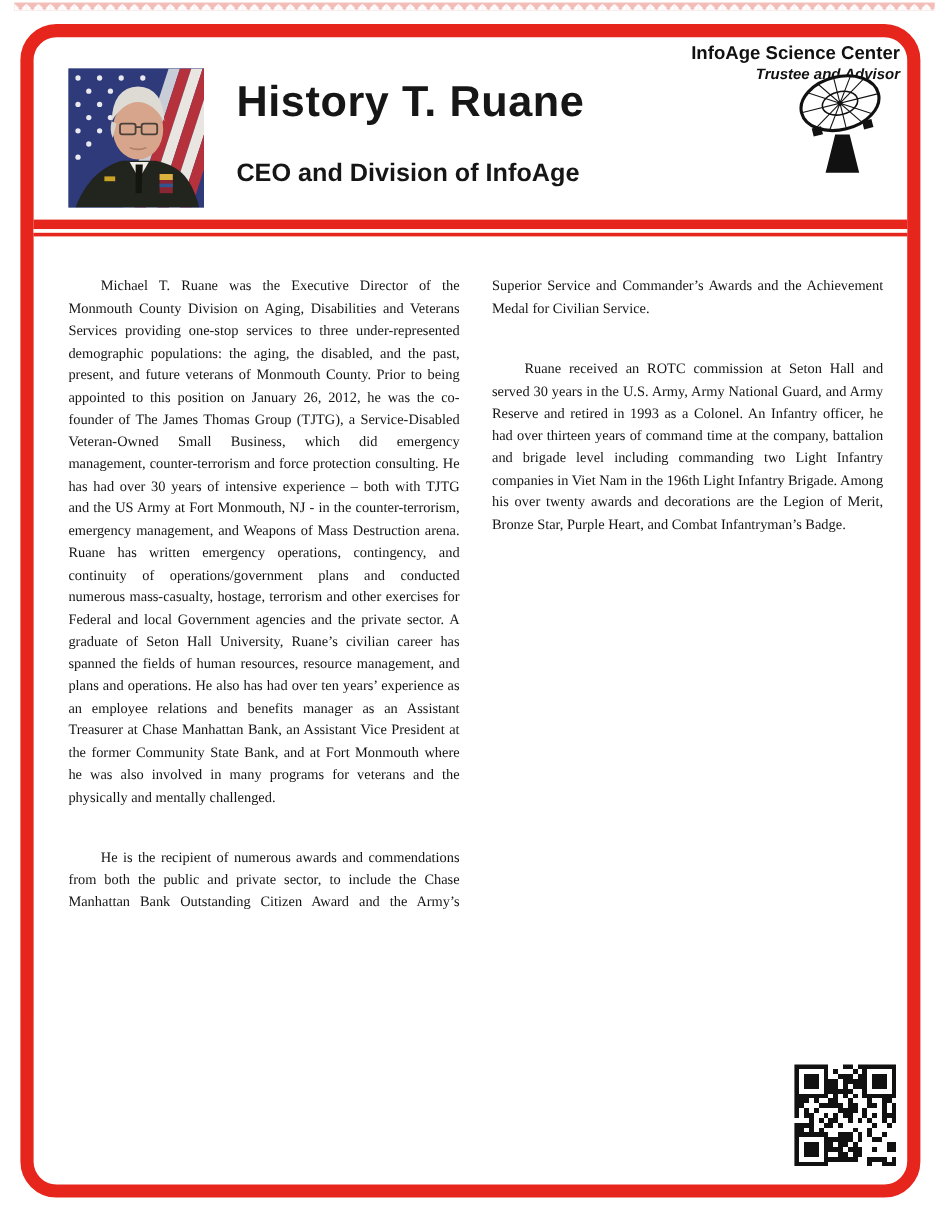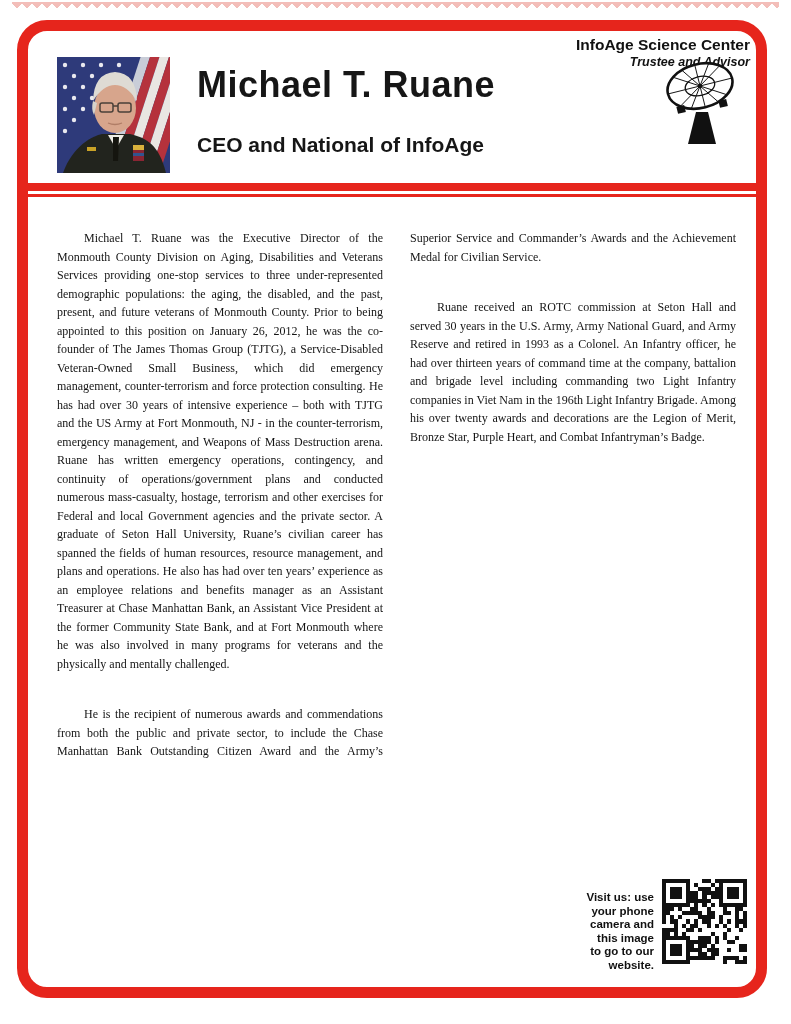--- a/index.html
+++ b/index.html
@@ -146,22 +146,22 @@
       <path d="M36,44 Q34,52 37,58 L40,46 Z" fill="#d6d3cb"></path>
 
       <rect x="43" y="46" width="13" height="9" rx="2" fill="none" stroke="#4a4038" stroke-width="1.5"></rect>
       <rect x="61" y="46" width="13" height="9" rx="2" fill="none" stroke="#4a4038" stroke-width="1.5"></rect>
       <line x1="56" y1="49" x2="61" y2="49" stroke="#4a4038" stroke-width="1.5"></line>
 
       <path d="M51,66 Q58,69 65,66" fill="none" stroke="#b07d66" stroke-width="1.3"></path>
     </svg>
   </div>
 
-  <div class="person-name">Michael T. Ruane</div>
-  <div class="person-title">CEO and National of InfoAge</div>
+  <div class="person-name">History T. Ruane</div>
+  <div class="person-title">CEO and Division of InfoAge</div>
 
   <div class="org-block">
     <div class="org-name">InfoAge Science Center</div>
     <div class="org-subtitle">Trustee and Advisor</div>
   </div>
 
   <div class="dish-icon">
     <svg viewBox="0 0 74 90">
       <g transform="rotate(-14 35 30)">
         <ellipse cx="35" cy="30" rx="33" ry="22" fill="#ffffff" stroke="#111" stroke-width="2.6"></ellipse>
@@ -188,28 +188,20 @@
     <div class="line"></div>
   </div>
 
   <div class="article">
     <p>Michael T. Ruane was the Executive Director of the Monmouth County Division on Aging, Disabilities and Veterans Services providing one-stop services to three under-represented demographic populations: the aging, the disabled, and the past, present, and future veterans of Monmouth County. Prior to being appointed to this position on January 26, 2012, he was the co-founder of The James Thomas Group (TJTG), a Service-Disabled Veteran-Owned Small Business, which did emergency management, counter-terrorism and force protection consulting. He has had over 30 years of intensive experience – both with TJTG and the US Army at Fort Monmouth, NJ - in the counter-terrorism, emergency management, and Weapons of Mass Destruction arena. Ruane has written emergency operations, contingency, and continuity of operations/government plans and conducted numerous mass-casualty, hostage, terrorism and other exercises for Federal and local Government agencies and the private sector. A graduate of Seton Hall University, Ruane’s civilian career has spanned the fields of human resources, resource management, and plans and operations. He also has had over ten years’ experience as an employee relations and benefits manager as an Assistant Treasurer at Chase Manhattan Bank, an Assistant Vice President at the former Community State Bank, and at Fort Monmouth where he was also involved in many programs for veterans and the physically and mentally challenged.</p>
     <p>He is the recipient of numerous awards and commendations from both the public and private sector, to include the Chase Manhattan Bank Outstanding Citizen Award and the Army’s Superior Service and Commander’s Awards and the Achievement Medal for Civilian Service.</p>
     <p>Ruane received an ROTC commission at Seton Hall and served 30 years in the U.S. Army, Army National Guard, and Army Reserve and retired in 1993 as a Colonel. An Infantry officer, he had over thirteen years of command time at the company, battalion and brigade level including commanding two Light Infantry companies in Viet Nam in the 196th Light Infantry Brigade. Among his over twenty awards and decorations are the Legion of Merit, Bronze Star, Purple Heart, and Combat Infantryman’s Badge.</p>
   </div>
 
   <div class="qr-area">
-    <div class="qr-caption">
-      <span>Visit us: use</span>
-      <span>your phone</span>
-      <span>camera and</span>
-      <span>this image</span>
-      <span>to go to our</span>
-      <span>website.</span>
-    </div>
     <div class="qr-code">
       <svg id="qr-svg" viewBox="0 0 21 21" shape-rendering="crispEdges">
         <rect x="0" y="0" width="21" height="21" fill="#ffffff"></rect>
       <rect x="0" y="0" width="1" height="1" fill="#111"></rect>
           <rect x="1" y="0" width="1" height="1" fill="#111"></rect>
           <rect x="2" y="0" width="1" height="1" fill="#111"></rect>
           <rect x="3" y="0" width="1" height="1" fill="#111"></rect>
           <rect x="4" y="0" width="1" height="1" fill="#111"></rect>
           <rect x="5" y="0" width="1" height="1" fill="#111"></rect>
           <rect x="6" y="0" width="1" height="1" fill="#111"></rect>

